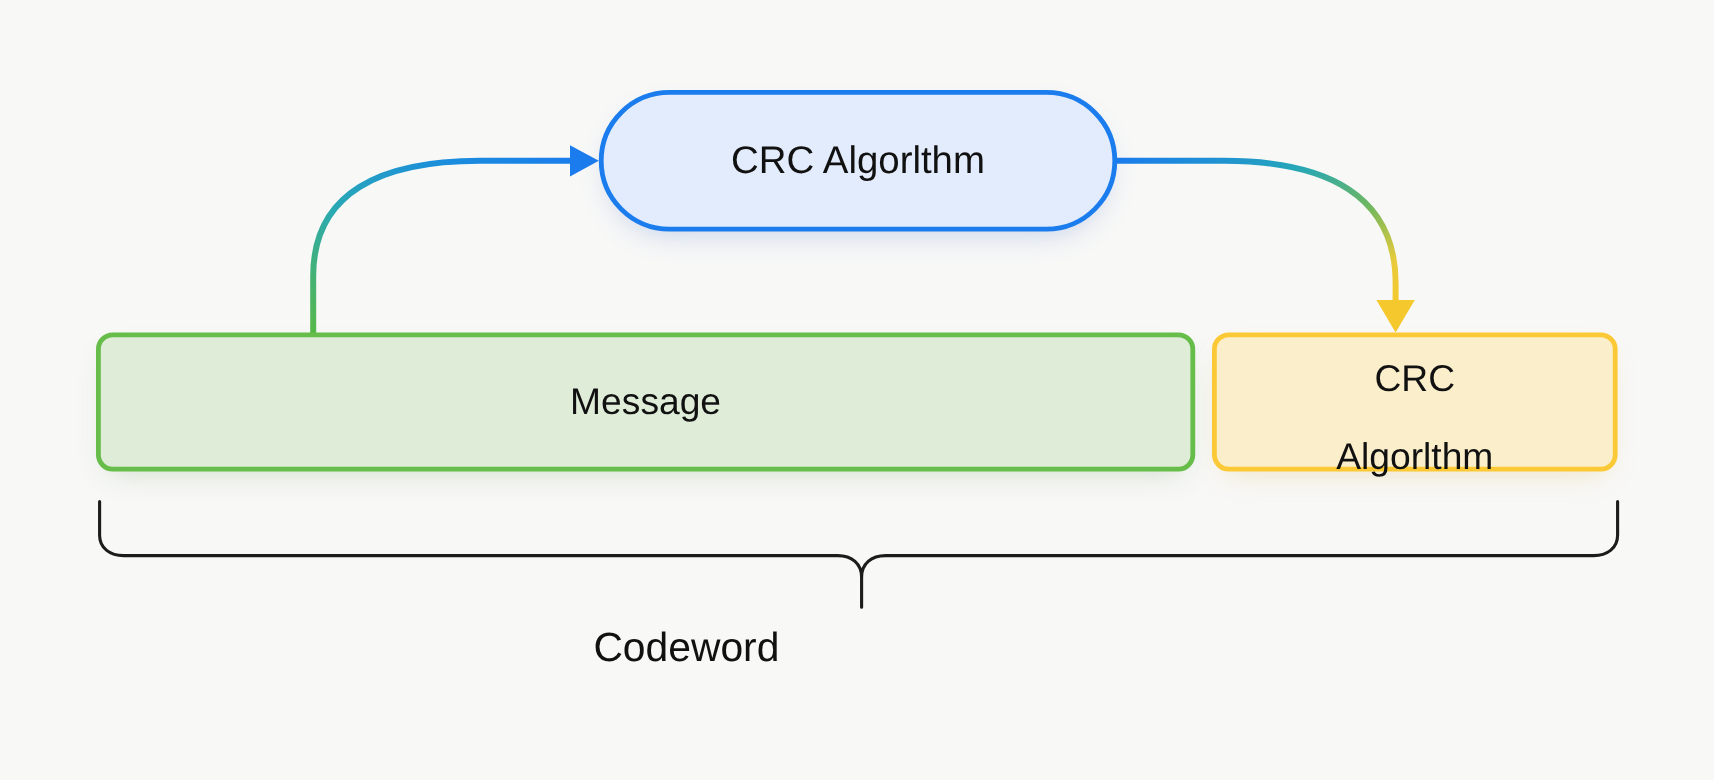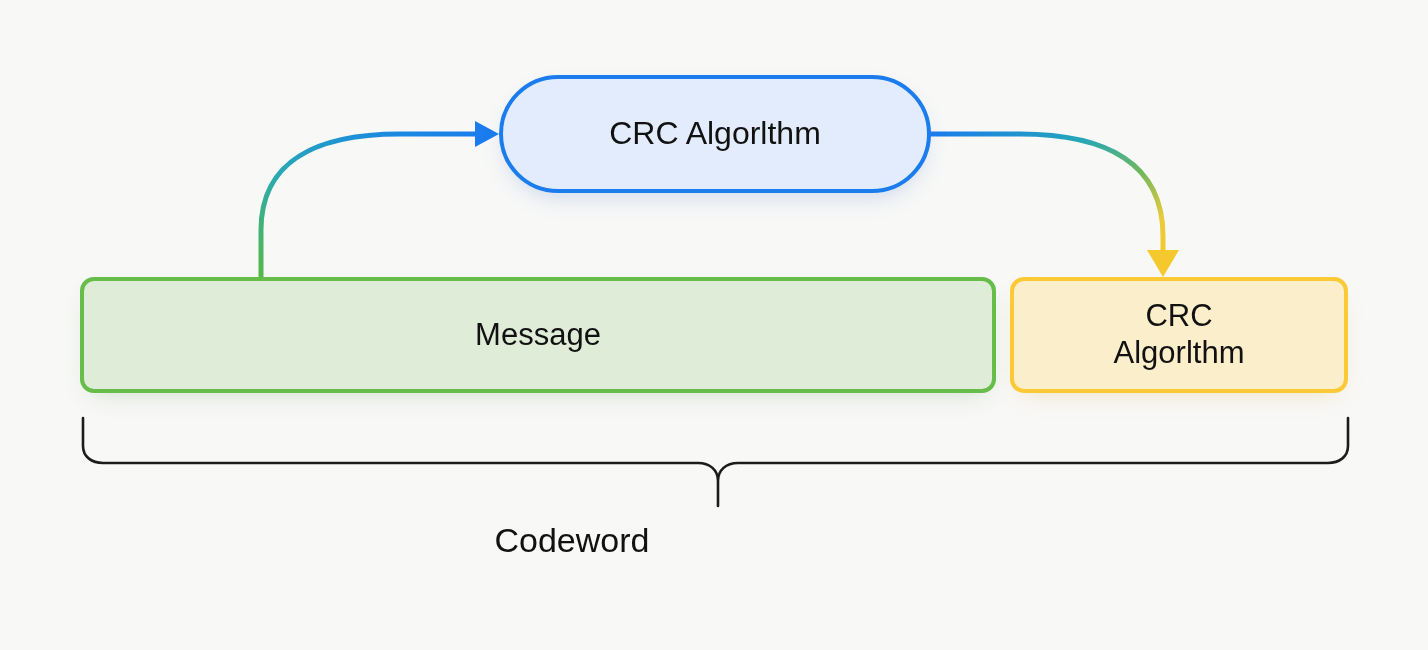--- a/index.html
+++ b/index.html
@@ -72,21 +72,21 @@
     top: 277px;
     width: 338px;
     height: 116px;
     background: #fbeecb;
     border: 4px solid #fbc935;
     border-radius: 14px;
     font-size: 31px;
     box-shadow: 0 10px 26px -12px rgba(210,165,40,0.30);
     flex-direction: column;
   }
-  #node-checksum .line { display: block; }
+  #node-checksum .line { display: block; margin-top: 28px; }
 
   
   #codeword-label {
     position: absolute;
     left: 0;
     top: 521px;
     width: 1144px;
     text-align: center;
     font-size: 34px;
     color: #111111;

